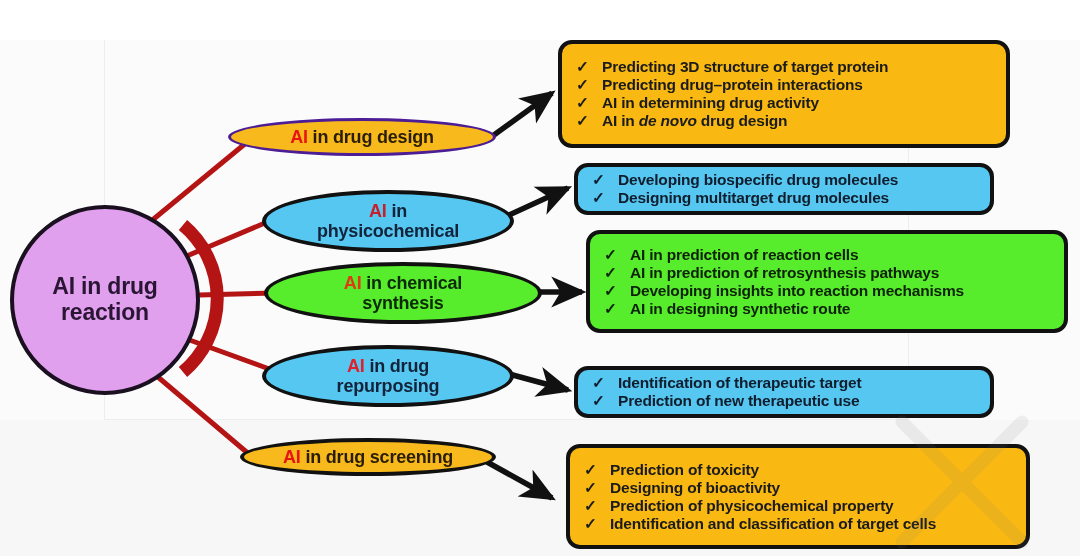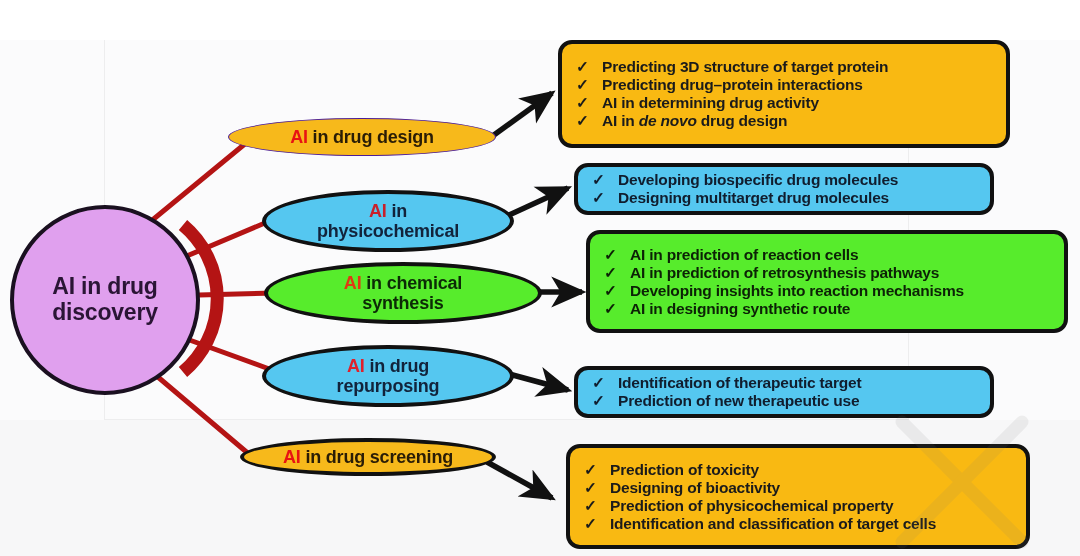--- a/index.html
+++ b/index.html
@@ -131,25 +131,25 @@
       <line x1="509" y1="215" x2="568" y2="188"></line>
       <line x1="540" y1="292" x2="582" y2="292"></line>
       <line x1="509" y1="374" x2="568" y2="390"></line>
       <line x1="487" y1="462" x2="552" y2="498"></line>
     </g>
   </svg>
 
   <div class="node-circle" style="left:10px; top:205px; width:190px; height:190px; background:#e0a0ee; border:4px solid #1a1020;">
     <div class="node-label" style="font-size:23px; font-weight:bold; color:#2a1535;">
       <div>AI in drug</div>
-      <div>discovery</div>
-    </div>
-  </div>
-
-  <div class="node-ellipse" style="left:228px; top:118px; width:268px; height:38px; background:#f7b91b; border:1px solid #4c1d95;">
+      <div>reaction</div>
+    </div>
+  </div>
+
+  <div class="node-ellipse" style="left:228px; top:118px; width:268px; height:38px; background:#f7b91b; border:3px solid #4c1d95;">
     <div class="node-label" style="font-size:18px; font-weight:bold; color:#2a1d06;">
       <span class="ai-red">AI</span><span> in drug design</span>
     </div>
   </div>
 
   <div class="node-ellipse" style="left:262px; top:190px; width:252px; height:62px; background:#55c7f0; border:4px solid #111111;">
     <div class="node-label" style="font-size:18px; font-weight:bold; color:#12233b;">
       <div><span class="ai-darkred">AI</span><span> in</span></div>
       <div>physicochemical</div>
     </div>

